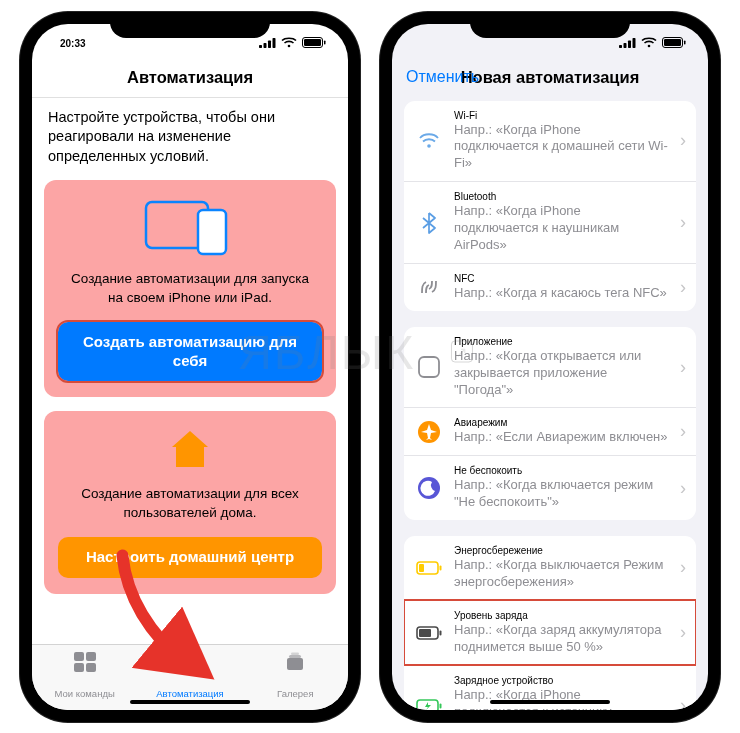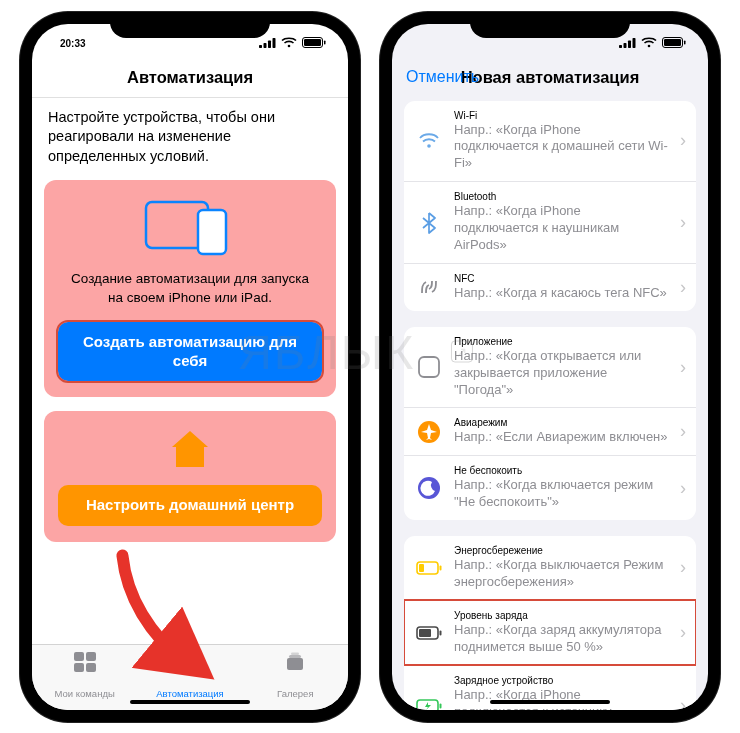--- a/index.html
+++ b/index.html
@@ -272,20 +272,21 @@
         <p class="card-text">Создание автоматизации для запуска на своем iPhone или iPad.</p>
         <button class="btn btn-blue">Создать автоматизацию для себя</button>
       </div>
 
       <div class="card">
         <div class="card-ill">
           <svg class="home-svg" viewBox="0 0 44 44">
             <path d="M22 4 L40 20 L36 20 L36 40 L8 40 L8 20 L4 20 Z" fill="#ff9500"></path>
           </svg>
         </div>
+        <p class="card-text">Создание автоматизации для всех пользователей дома.</p>
         <button class="btn btn-orange">Настроить домашний центр</button>
       </div>
     </div>
 
     <div class="tab-bar">
       <div class="tab-item">
         <span class="tab-icon">
           <svg width="22" height="20" viewBox="0 0 22 20">
               <g fill="#8e8e93">
                 <rect x="0" y="0" width="10" height="9" rx="2"></rect>

